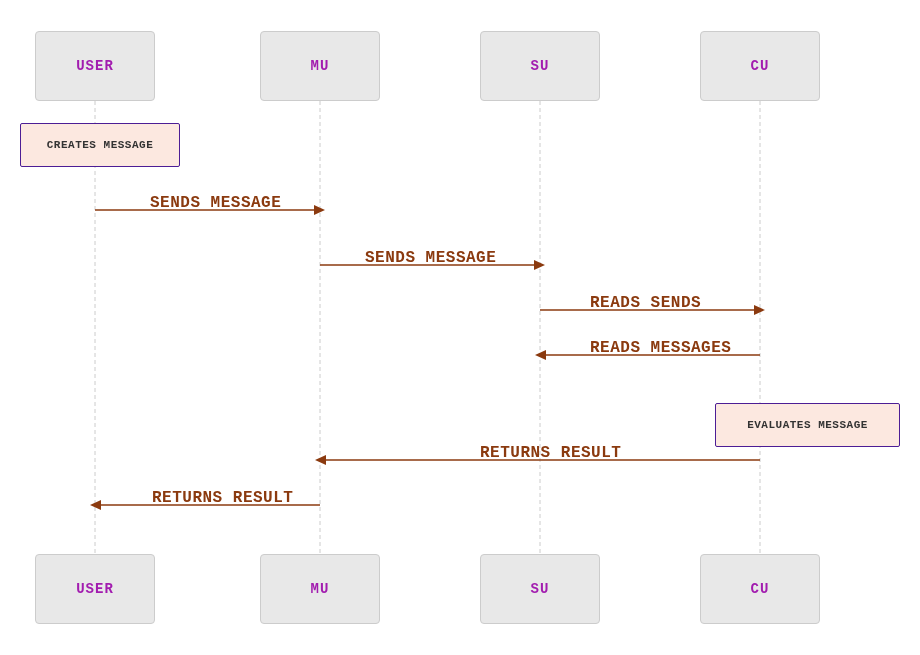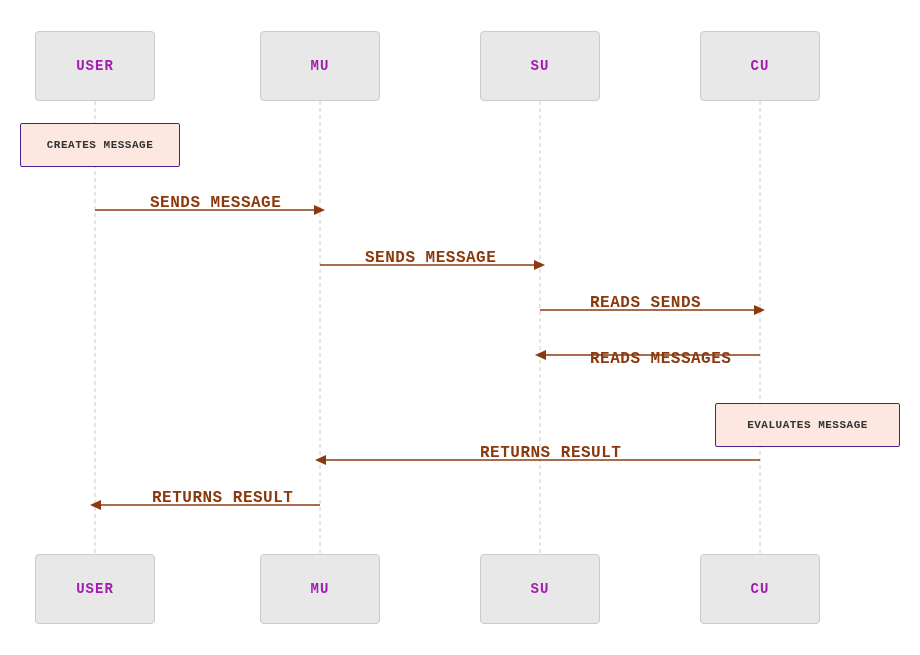--- a/index.html
+++ b/index.html
@@ -129,21 +129,21 @@
 
   <div class="arrow-label" style="left:150px; top:194px;">
     <span>SENDS MESSAGE</span>
   </div>
   <div class="arrow-label" style="left:365px; top:249px;">
     <span>SENDS MESSAGE</span>
   </div>
   <div class="arrow-label" style="left:590px; top:294px;">
     <span>READS SENDS</span>
   </div>
-  <div class="arrow-label" style="left:590px; top:350px;">
+  <div class="arrow-label" style="left:590px; top:339px;">
     <span>READS MESSAGES</span>
   </div>
   <div class="arrow-label" style="left:480px; top:444px;">
     <span>RETURNS RESULT</span>
   </div>
   <div class="arrow-label" style="left:152px; top:489px;">
     <span>RETURNS RESULT</span>
   </div>
 </div>
 

